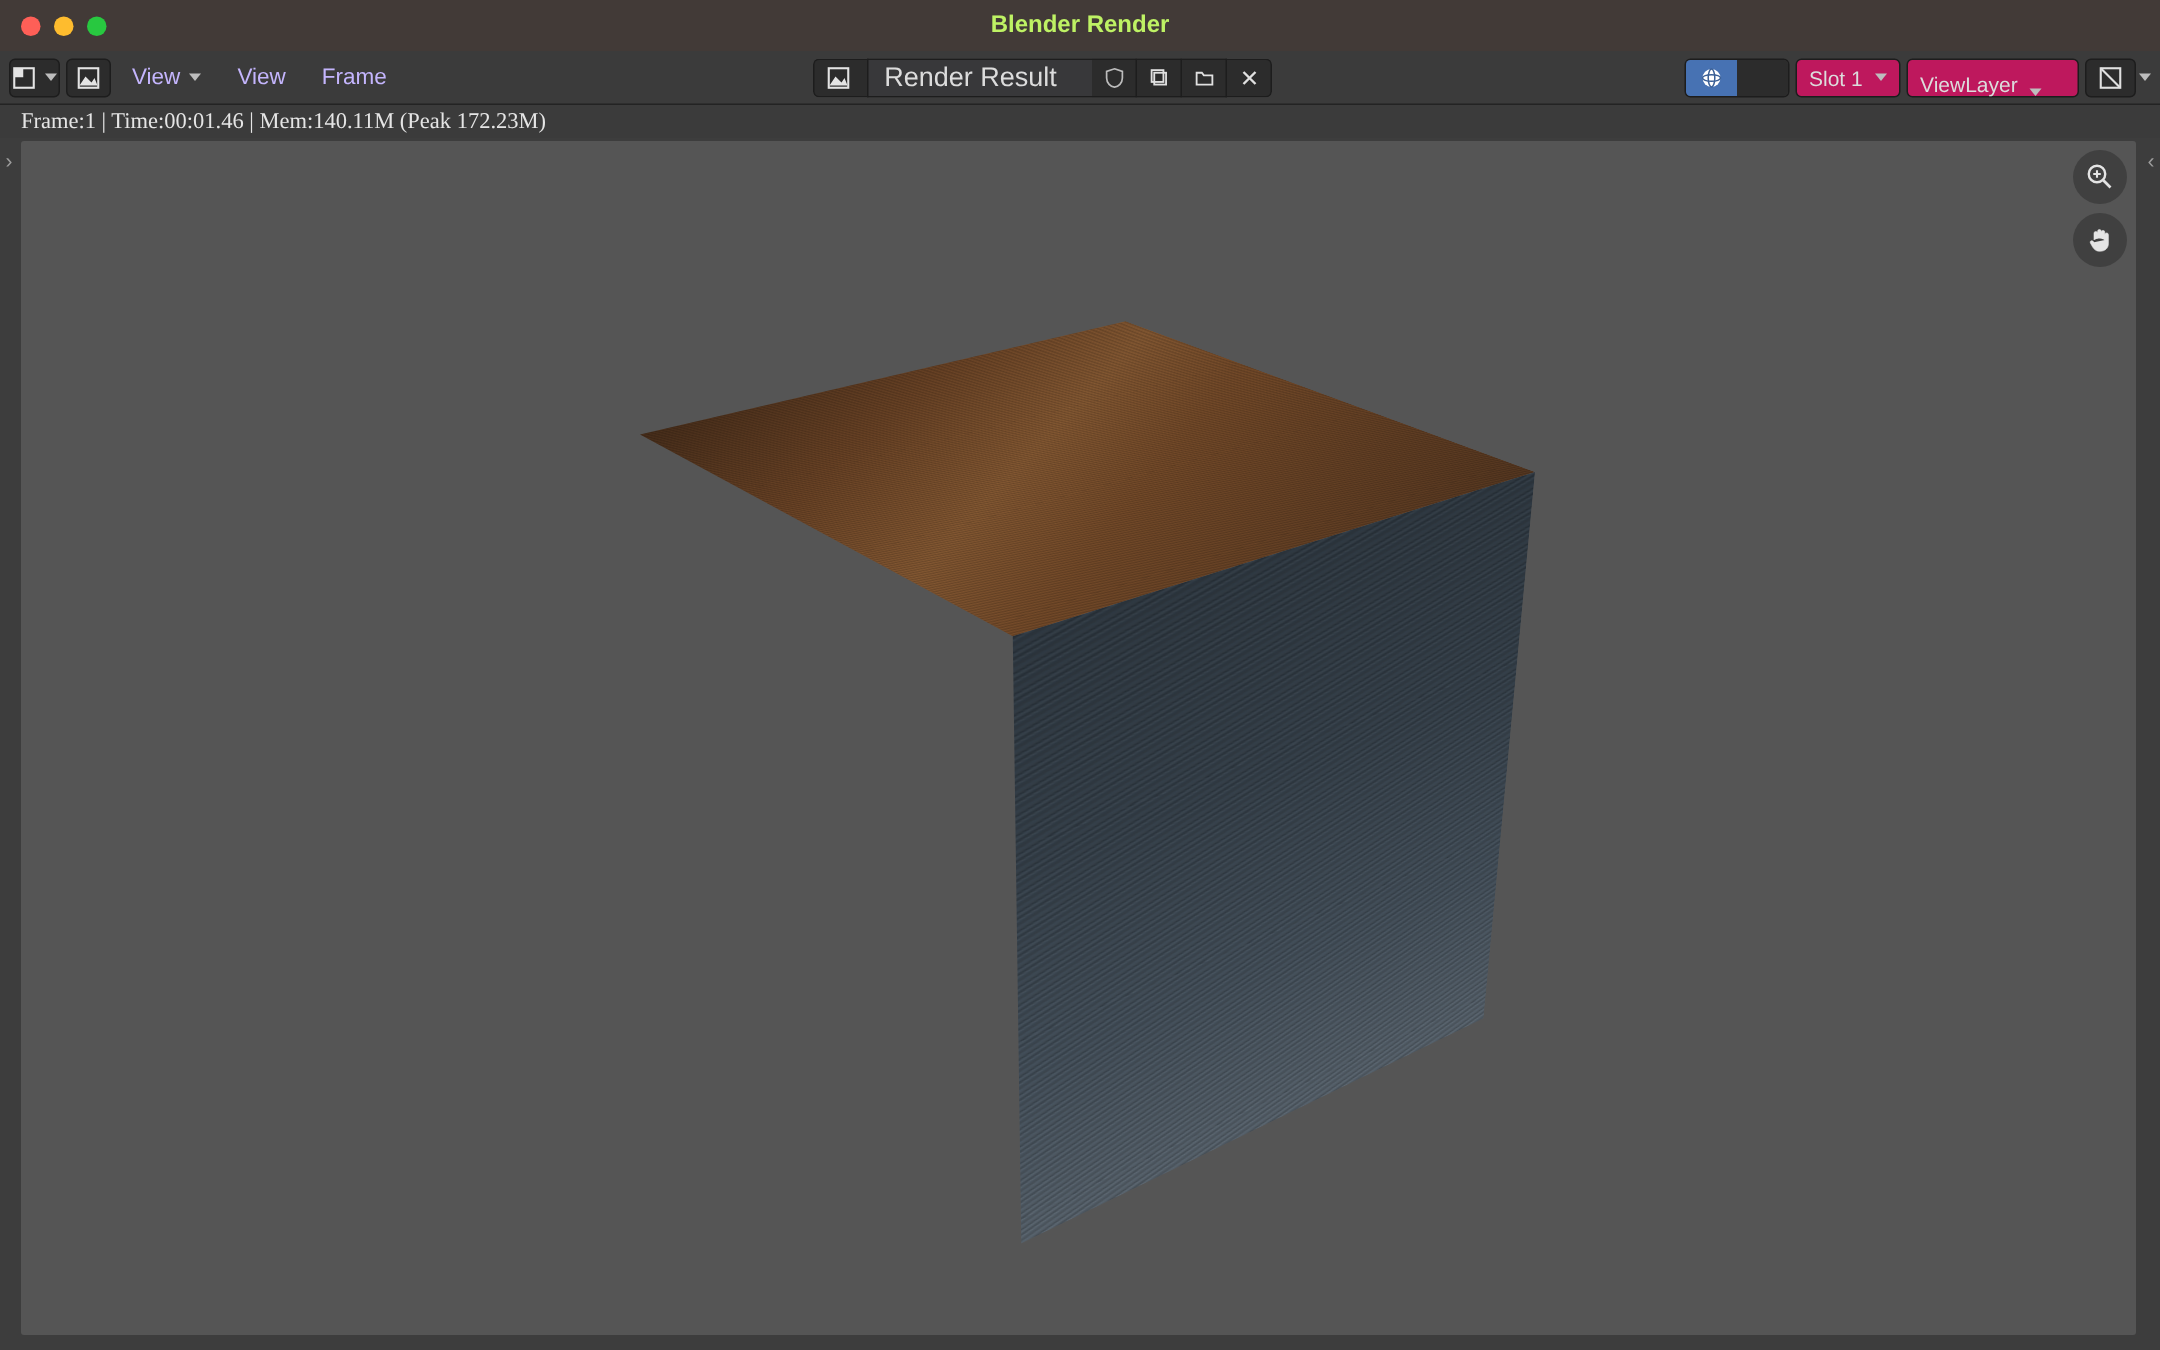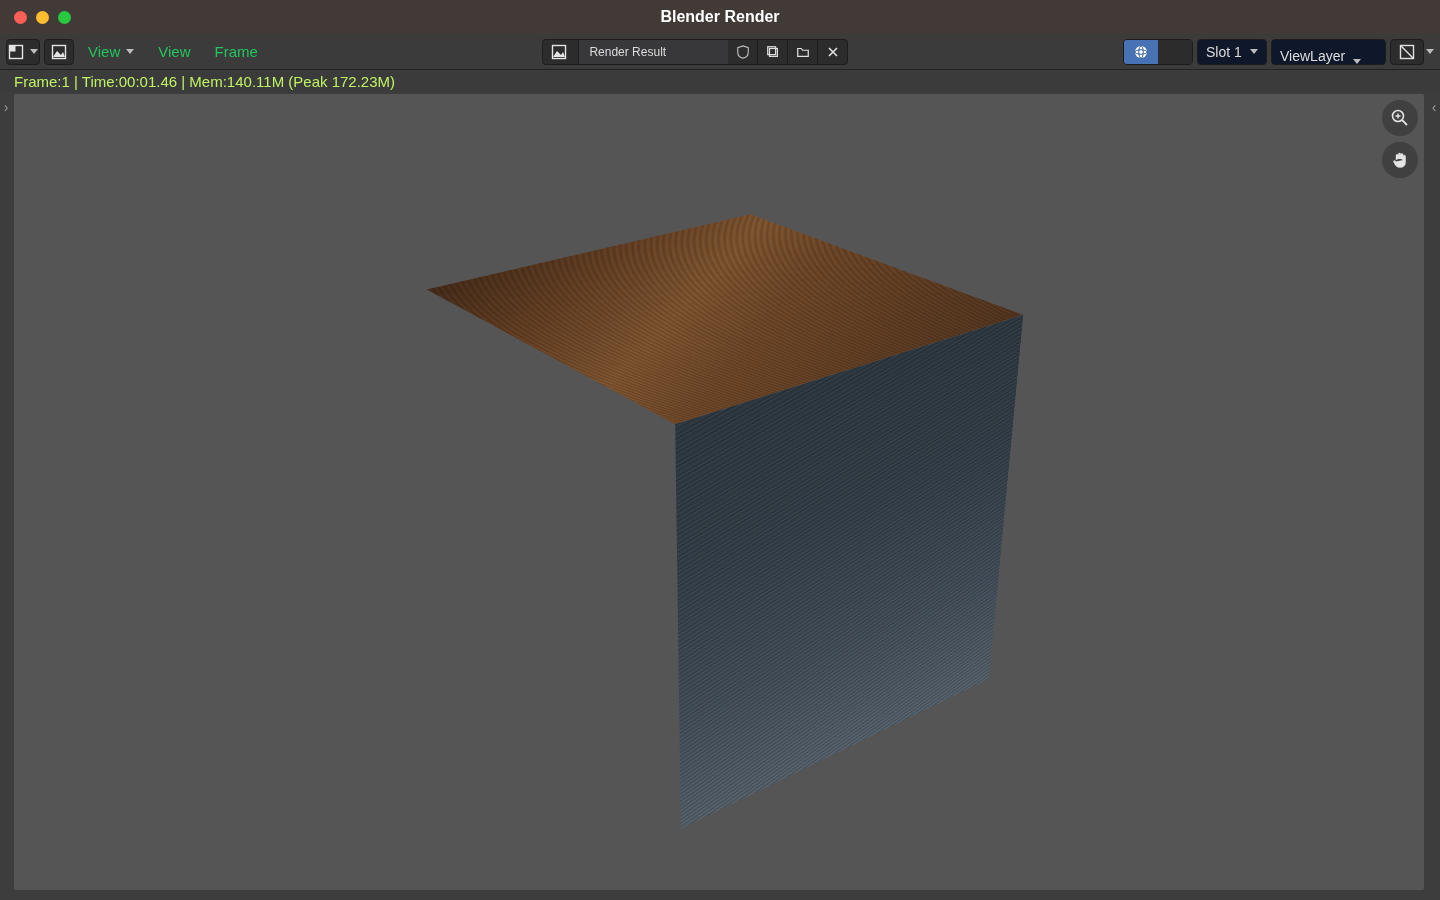--- a/index.html
+++ b/index.html
@@ -34,21 +34,21 @@
   }
   .t-red    { background:#fe5f57; }
   .t-yellow { background:#febc2e; }
   .t-green  { background:#28c840; }
   .titlebar .title {
     position:absolute;
     left:0; right:0;
     text-align:center;
     font-weight:600;
     font-size:16px;
-    color:#ffffff;
+    color:#bef264;
     pointer-events:none;
   }
 
   
   .header {
     height: 36px;
     background:#3b3b3b;
     border-bottom:1px solid #232323;
     display:flex;
     align-items:center;
@@ -71,21 +71,21 @@
   .btn .chev {
     margin-left:6px;
     width:0;height:0;
     border-left:4px solid transparent;
     border-right:4px solid transparent;
     border-top:5px solid #bdbdbd;
   }
   .menu-link {
     padding:0 10px;
     font-size:15px;
-    color:#22c55e;
+    color:#c4b5fd;
     display:inline-flex;
     align-items:center;
     gap:6px;
   }
   .menu-link .chev {
     width:0;height:0;
     border-left:4px solid transparent;
     border-right:4px solid transparent;
     border-top:5px solid #bdbdbd;
   }
@@ -108,21 +108,21 @@
     border-bottom-left-radius:4px;
   }
   .image-field .name {
     background:#38383a;
     height:100%;
     display:flex; align-items:center;
     padding:0 10px;
     width:150px;
     border:1px solid #1d1d1d;
     border-right:none;
-    font-size:12px;
+    font-size:18px;
   }
   .image-field .tail-btn {
     background:#2c2c2c;
     border:1px solid #1d1d1d;
     border-left:none;
     width:30px; height:100%;
     display:flex; align-items:center; justify-content:center;
   }
   .image-field .tail-btn:last-child {
     border-top-right-radius:4px;
@@ -136,21 +136,21 @@
   .display-mode .seg {
     width:34px; display:flex; align-items:center; justify-content:center;
     background:#2c2c2c;
   }
   .display-mode .seg.active { background:#4772b3; }
 
   .dropdown {
     height:26px;
     border-radius:4px;
     border:1px solid #1d1d1d;
-    background:#0f172a;
+    background:#be185d;
     display:flex; align-items:center;
     padding:0 8px;
     gap:8px;
     font-size:14px;
   }
   .dropdown .chev {
     width:0;height:0;
     border-left:4px solid transparent;
     border-right:4px solid transparent;
     border-top:5px solid #bdbdbd;
@@ -165,21 +165,22 @@
     border-left:4px solid transparent;
     border-right:4px solid transparent;
     border-top:5px solid #bdbdbd;
   }
 
   
   .status {
     height:22px;
     padding:3px 14px 0 14px;
     font-size:15px;
-    color:#bef264;
+    color:#e5e5e5;
+    font-family:Liberation Serif, serif;
   }
 
   
   .viewport {
     position:relative;
     width:100%;
     height:calc(900px - 34px - 36px - 22px);
     background:#3d3d3d;
   }
   .canvas-area {

